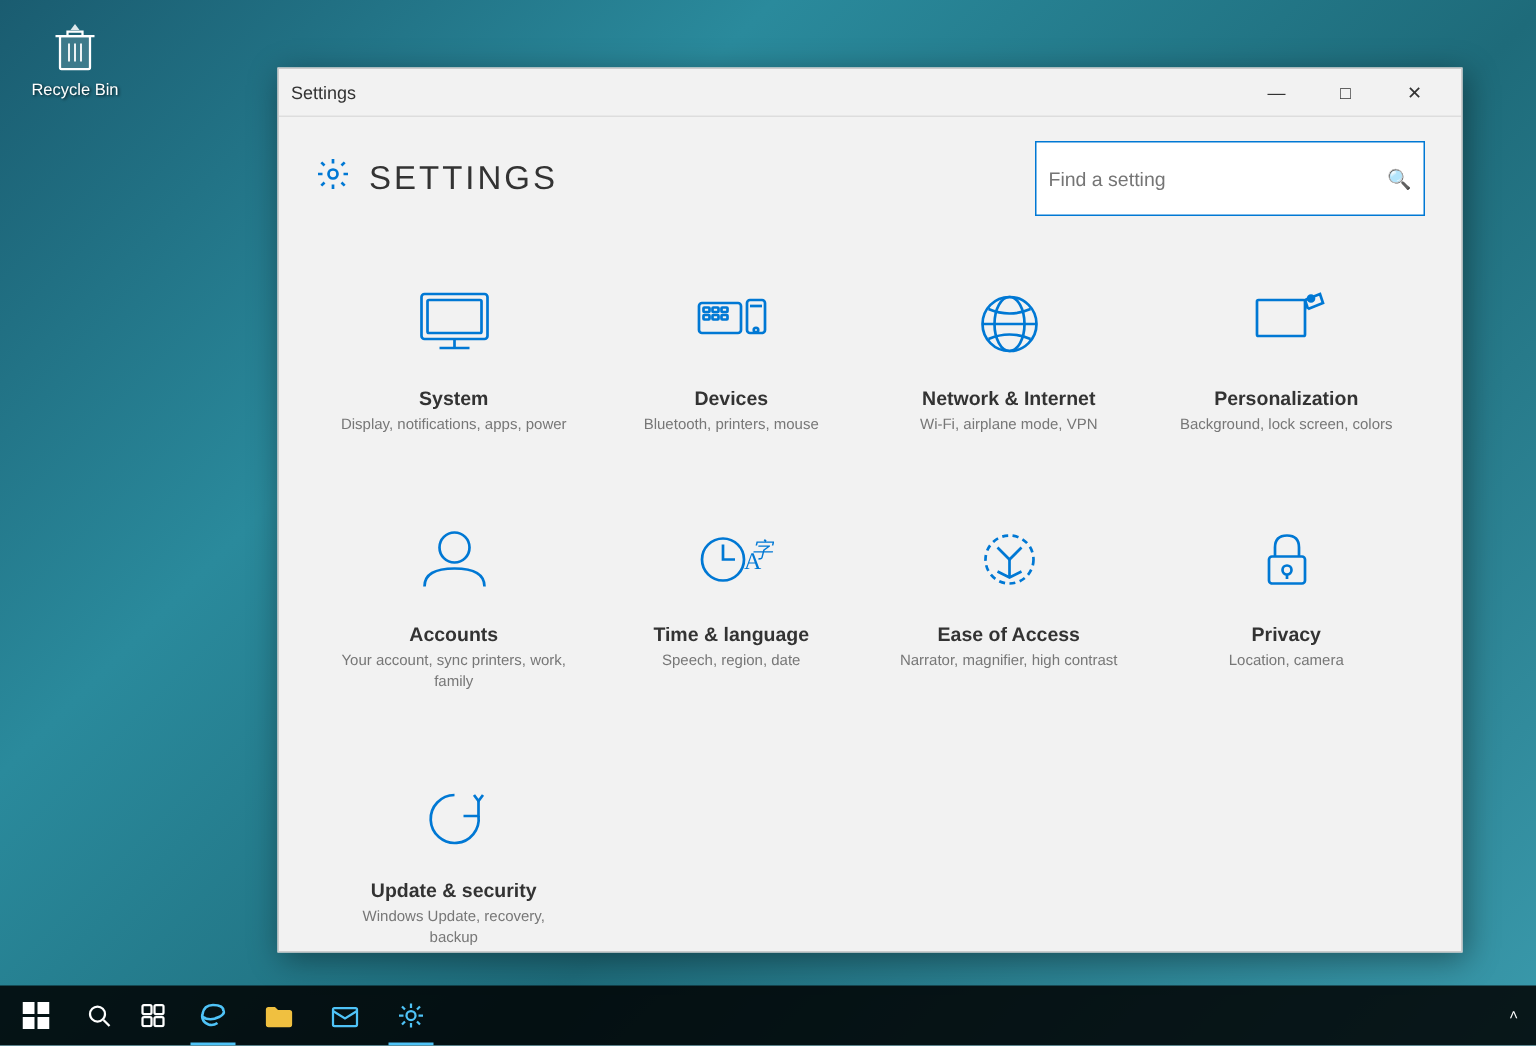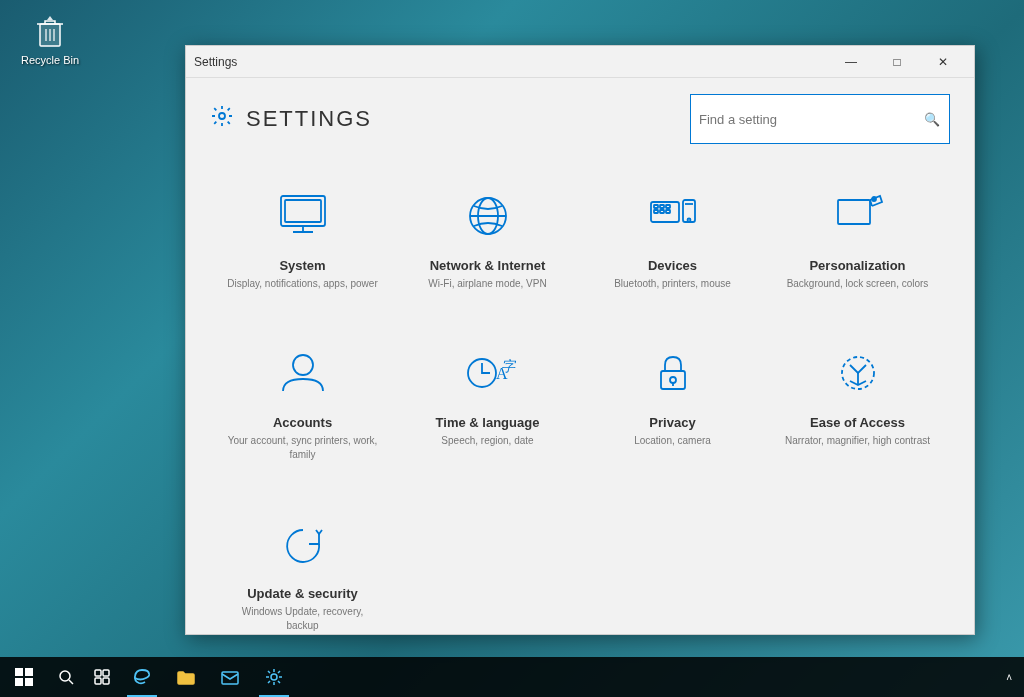--- a/index.html
+++ b/index.html
@@ -301,34 +301,20 @@
             <rect x="10" y="8" width="36" height="22" rx="1" fill="none"></rect>
           </svg>
         </div>
         <span class="settings-item-name">System</span>
         <span class="settings-item-desc">Display, notifications, apps, power</span>
       </div>
 
       <div class="settings-item">
         <div class="settings-item-icon">
           <svg width="56" height="48" viewBox="0 0 56 48" fill="none" stroke="#0078d4" stroke-width="1.8">
-            <circle cx="28" cy="24" r="18"></circle>
-            <ellipse cx="28" cy="24" rx="10" ry="18"></ellipse>
-            <line x1="10" y1="24" x2="46" y2="24"></line>
-            <path d="M14 14 Q28 20 42 14"></path>
-            <path d="M14 34 Q28 28 42 34"></path>
-          </svg>
-        </div>
-        <span class="settings-item-name">Network &amp; Internet</span>
-        <span class="settings-item-desc">Wi-Fi, airplane mode, VPN</span>
-      </div>
-
-      <div class="settings-item">
-        <div class="settings-item-icon">
-          <svg width="56" height="48" viewBox="0 0 56 48" fill="none" stroke="#0078d4" stroke-width="1.8">
 
             <rect x="6" y="10" width="28" height="20" rx="2"></rect>
             <rect x="9" y="13" width="4" height="3" rx="0.5"></rect>
             <rect x="15" y="13" width="4" height="3" rx="0.5"></rect>
             <rect x="21" y="13" width="4" height="3" rx="0.5"></rect>
             <rect x="9" y="18" width="4" height="3" rx="0.5"></rect>
             <rect x="15" y="18" width="4" height="3" rx="0.5"></rect>
             <rect x="21" y="18" width="4" height="3" rx="0.5"></rect>
 
             <rect x="38" y="8" width="12" height="22" rx="2"></rect>
@@ -336,20 +322,34 @@
             <line x1="40" y1="12" x2="48" y2="12"></line>
           </svg>
         </div>
         <span class="settings-item-name">Devices</span>
         <span class="settings-item-desc">Bluetooth, printers, mouse</span>
       </div>
 
       <div class="settings-item">
         <div class="settings-item-icon">
           <svg width="56" height="48" viewBox="0 0 56 48" fill="none" stroke="#0078d4" stroke-width="1.8">
+            <circle cx="28" cy="24" r="18"></circle>
+            <ellipse cx="28" cy="24" rx="10" ry="18"></ellipse>
+            <line x1="10" y1="24" x2="46" y2="24"></line>
+            <path d="M14 14 Q28 20 42 14"></path>
+            <path d="M14 34 Q28 28 42 34"></path>
+          </svg>
+        </div>
+        <span class="settings-item-name">Network &amp; Internet</span>
+        <span class="settings-item-desc">Wi-Fi, airplane mode, VPN</span>
+      </div>
+
+      <div class="settings-item">
+        <div class="settings-item-icon">
+          <svg width="56" height="48" viewBox="0 0 56 48" fill="none" stroke="#0078d4" stroke-width="1.8">
             <rect x="8" y="8" width="32" height="24" rx="1"></rect>
             <path d="M40 8 L50 4 L52 10 L42 14"></path>
             <path d="M40 8 L42 14"></path>
             <circle cx="44" cy="7" r="2" fill="#0078d4"></circle>
           </svg>
         </div>
         <span class="settings-item-name">Personalization</span>
         <span class="settings-item-desc">Background, lock screen, colors</span>
       </div>
 
@@ -375,41 +375,41 @@
             <text x="41" y="22" font-size="14" font-family="sans-serif" fill="#0078d4" stroke="none" font-style="italic">字</text>
           </svg>
         </div>
         <span class="settings-item-name">Time &amp; language</span>
         <span class="settings-item-desc">Speech, region, date</span>
       </div>
 
       <div class="settings-item">
         <div class="settings-item-icon">
           <svg width="56" height="48" viewBox="0 0 56 48" fill="none" stroke="#0078d4" stroke-width="1.8">
+            <circle cx="28" cy="24" r="16" stroke-dasharray="4 3"></circle>
+            <path d="M20 16 L28 24 L36 16" stroke-width="1.8"></path>
+            <path d="M28 24 L28 36"></path>
+            <path d="M20 32 L28 36 L36 32"></path>
+          </svg>
+        </div>
+        <span class="settings-item-name">Ease of Access</span>
+        <span class="settings-item-desc">Narrator, magnifier, high contrast</span>
+      </div>
+
+      <div class="settings-item">
+        <div class="settings-item-icon">
+          <svg width="56" height="48" viewBox="0 0 56 48" fill="none" stroke="#0078d4" stroke-width="1.8">
             <rect x="16" y="22" width="24" height="18" rx="2"></rect>
             <path d="M20 22 L20 16 Q20 8 28 8 Q36 8 36 16 L36 22"></path>
             <circle cx="28" cy="31" r="3"></circle>
             <line x1="28" y1="34" x2="28" y2="37"></line>
           </svg>
         </div>
         <span class="settings-item-name">Privacy</span>
         <span class="settings-item-desc">Location, camera</span>
-      </div>
-
-      <div class="settings-item">
-        <div class="settings-item-icon">
-          <svg width="56" height="48" viewBox="0 0 56 48" fill="none" stroke="#0078d4" stroke-width="1.8">
-            <circle cx="28" cy="24" r="16" stroke-dasharray="4 3"></circle>
-            <path d="M20 16 L28 24 L36 16" stroke-width="1.8"></path>
-            <path d="M28 24 L28 36"></path>
-            <path d="M20 32 L28 36 L36 32"></path>
-          </svg>
-        </div>
-        <span class="settings-item-name">Ease of Access</span>
-        <span class="settings-item-desc">Narrator, magnifier, high contrast</span>
       </div>
 
       <div class="settings-item">
         <div class="settings-item-icon">
           <svg width="56" height="48" viewBox="0 0 56 48" fill="none" stroke="#0078d4" stroke-width="1.8">
             <path d="M28 10 A16 16 0 1 0 44 24" stroke-width="1.8"></path>
             <path d="M44 14 L44 24 L34 24"></path>
             <path d="M41 10 L44 14 L47 10"></path>
           </svg>
         </div>

